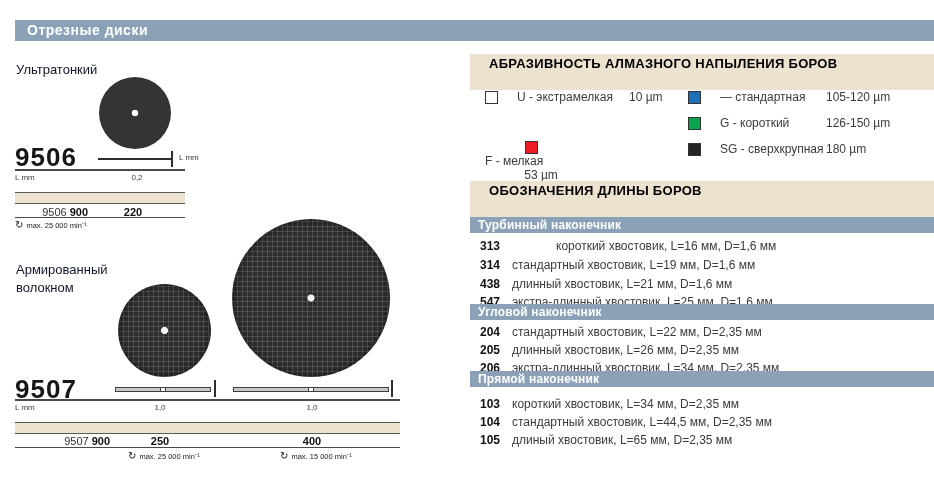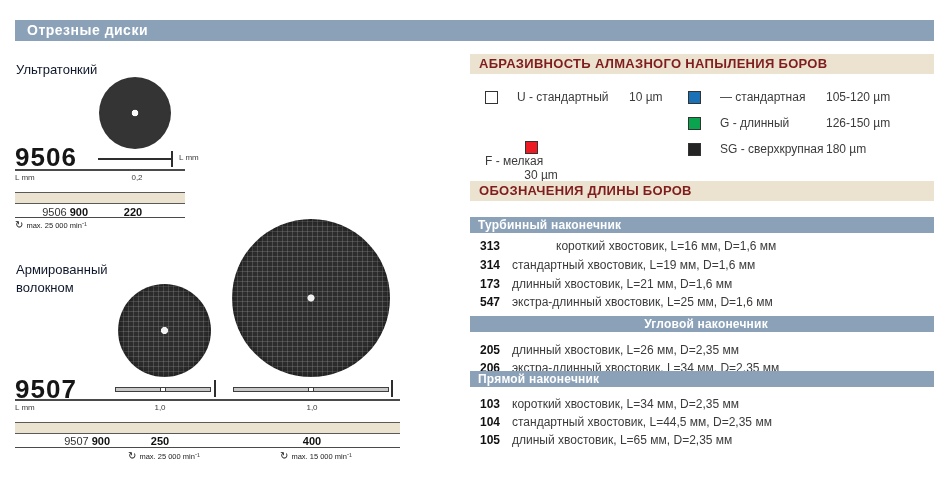--- a/index.html
+++ b/index.html
@@ -42,41 +42,41 @@
   .profile-bar{position:absolute;height:5px;background:#c8c8c8;border:1px solid #3f3f3f;box-sizing:border-box;}
   .profile-bar .hole{position:absolute;left:calc(50% - 3px);top:0;width:6px;height:100%;background:#fff;border-left:1px solid #3f3f3f;border-right:1px solid #3f3f3f;box-sizing:border-box;}
   .ltable-band{position:absolute;background:#ece2d0;height:12px;border-top:1px solid #595959;border-bottom:1px solid #595959;box-sizing:border-box;}
   .ptable-row-cell{position:absolute;font-size:11px;color:#333;}
   .ptable-row-cell .b{font-weight:700;color:#111;margin-left:3px;}
   .val{font-weight:700;color:#111;text-align:center;}
   .speed{position:absolute;font-size:7.5px;color:#222;display:flex;align-items:center;gap:3px;white-space:nowrap;}
   .speed .ricon{font-size:10px;line-height:1;color:#111;}
   
   .band{
-    position:absolute;left:470px;width:464px;height:20px;background:#ece2d0;
-    font-size:13px;font-weight:700;color:#7f1d1d;line-height:20px;
-    padding-left:9px;box-sizing:border-box;letter-spacing:.3px;
+    position:absolute;left:470px;width:464px;height:36px;background:#ece2d0;
+    font-size:13px;font-weight:700;color:#000000;line-height:20px;
+    padding-left:19px;box-sizing:border-box;letter-spacing:.3px;
   }
   .band-1{top:54px;}
   .band-2{top:181px;}
   .legend-item{position:absolute;display:flex;align-items:center;height:16px;}
   .legend-item .sw{width:13px;height:13px;border:1px solid #333;margin-right:19px;box-sizing:border-box;flex:none;}
   .legend-item .lbl{width:112px;font-size:12px;color:#3b3b3b;flex:none;}
   .legend-item .sz{font-size:12px;color:#3b3b3b;white-space:nowrap;}
   .li-0{left:485px;top:89px;} .li-1{left:485px;top:115px;} .li-2{left:485px;top:141px;flex-direction:column;}
   .li-3{left:688px;top:89px;} .li-4{left:688px;top:115px;} .li-5{left:688px;top:141px;}
   .li-3 .lbl,.li-4 .lbl,.li-5 .lbl{width:106px;}
   .sw0{background:#ffffff;} .sw1{background:#ffe812;} .sw2{background:#ec1b24;}
   .sw3{background:#1a71b6;} .sw4{background:#0aa44f;} .sw5{background:#242424;}
   .sec-bar{
     position:absolute;left:470px;width:464px;height:16px;background:#8ba1b8;
     color:#ffffff;font-size:12px;font-weight:700;line-height:16px;
     padding-left:8px;box-sizing:border-box;letter-spacing:.2px;
   }
-  .sb-0{top:217px;} .sb-1{top:316px;text-align:center;} .sb-2{top:371px;}
+  .sb-0{top:217px;} .sb-1{top:304px;} .sb-2{top:371px;}
   .len-row{position:absolute;left:470px;width:464px;height:17px;display:flex;align-items:center;font-size:12px;}
   .len-row .num{width:42px;padding-left:10px;font-weight:700;color:#111;box-sizing:border-box;flex:none;}
   .len-row .desc{color:#3b3b3b;white-space:nowrap;}
   .r0{top:237px;gap:44px;} .r1{top:256px;} .r2{top:275px;} .r3{top:293px;}
   .r4{top:323px;} .r5{top:341px;} .r6{top:359px;}
   .r7{top:395px;} .r8{top:413px;} .r9{top:431px;}
 </style>
 </head>
 <body>
 
@@ -139,65 +139,69 @@
   </div>
   <div class="speed" style="left:280px;top:451px;">
     <span class="ricon">↻</span>
     <span>max. 15 000 min⁻¹</span>
   </div>
 
   <div class="band band-1">АБРАЗИВНОСТЬ АЛМАЗНОГО НАПЫЛЕНИЯ БОРОВ</div>
 
   <div class="legend-item li-0">
     <span class="sw sw0"></span>
-    <span class="lbl">U - стандартный</span>
+    <span class="lbl">U - экстрамелкая</span>
     <span class="sz">10 µm</span>
   </div>
   <div class="legend-item li-2">
     <span class="sw sw2"></span>
     <span class="lbl">F - мелкая</span>
-    <span class="sz">30 µm</span>
+    <span class="sz">53 µm</span>
   </div>
   <div class="legend-item li-3">
     <span class="sw sw3"></span>
     <span class="lbl">— стандартная</span>
     <span class="sz">105-120 µm</span>
   </div>
   <div class="legend-item li-4">
     <span class="sw sw4"></span>
-    <span class="lbl">G - длинный</span>
+    <span class="lbl">G - короткий</span>
     <span class="sz">126-150 µm</span>
   </div>
   <div class="legend-item li-5">
     <span class="sw sw5"></span>
     <span class="lbl">SG - сверхкрупная</span>
     <span class="sz">180 µm</span>
   </div>
 
   <div class="band band-2">ОБОЗНАЧЕНИЯ ДЛИНЫ БОРОВ</div>
 
   <div class="sec-bar sb-0">Турбинный наконечник</div>
   <div class="len-row r0">
     <span class="num">313</span>
     <span class="desc">короткий хвостовик, L=16 мм, D=1,6 мм</span>
   </div>
   <div class="len-row r1">
     <span class="num">314</span>
     <span class="desc">стандартный хвостовик, L=19 мм, D=1,6 мм</span>
   </div>
   <div class="len-row r2">
-    <span class="num">173</span>
+    <span class="num">438</span>
     <span class="desc">длинный хвостовик, L=21 мм, D=1,6 мм</span>
   </div>
   <div class="len-row r3">
     <span class="num">547</span>
     <span class="desc">экстра-длинный хвостовик, L=25 мм, D=1,6 мм</span>
   </div>
 
   <div class="sec-bar sb-1">Угловой наконечник</div>
+  <div class="len-row r4">
+    <span class="num">204</span>
+    <span class="desc">стандартный хвостовик, L=22 мм, D=2,35 мм</span>
+  </div>
   <div class="len-row r5">
     <span class="num">205</span>
     <span class="desc">длинный хвостовик, L=26 мм, D=2,35 мм</span>
   </div>
   <div class="len-row r6">
     <span class="num">206</span>
     <span class="desc">экстра-длинный хвостовик, L=34 мм, D=2,35 мм</span>
   </div>
 
   <div class="sec-bar sb-2">Прямой наконечник</div>

